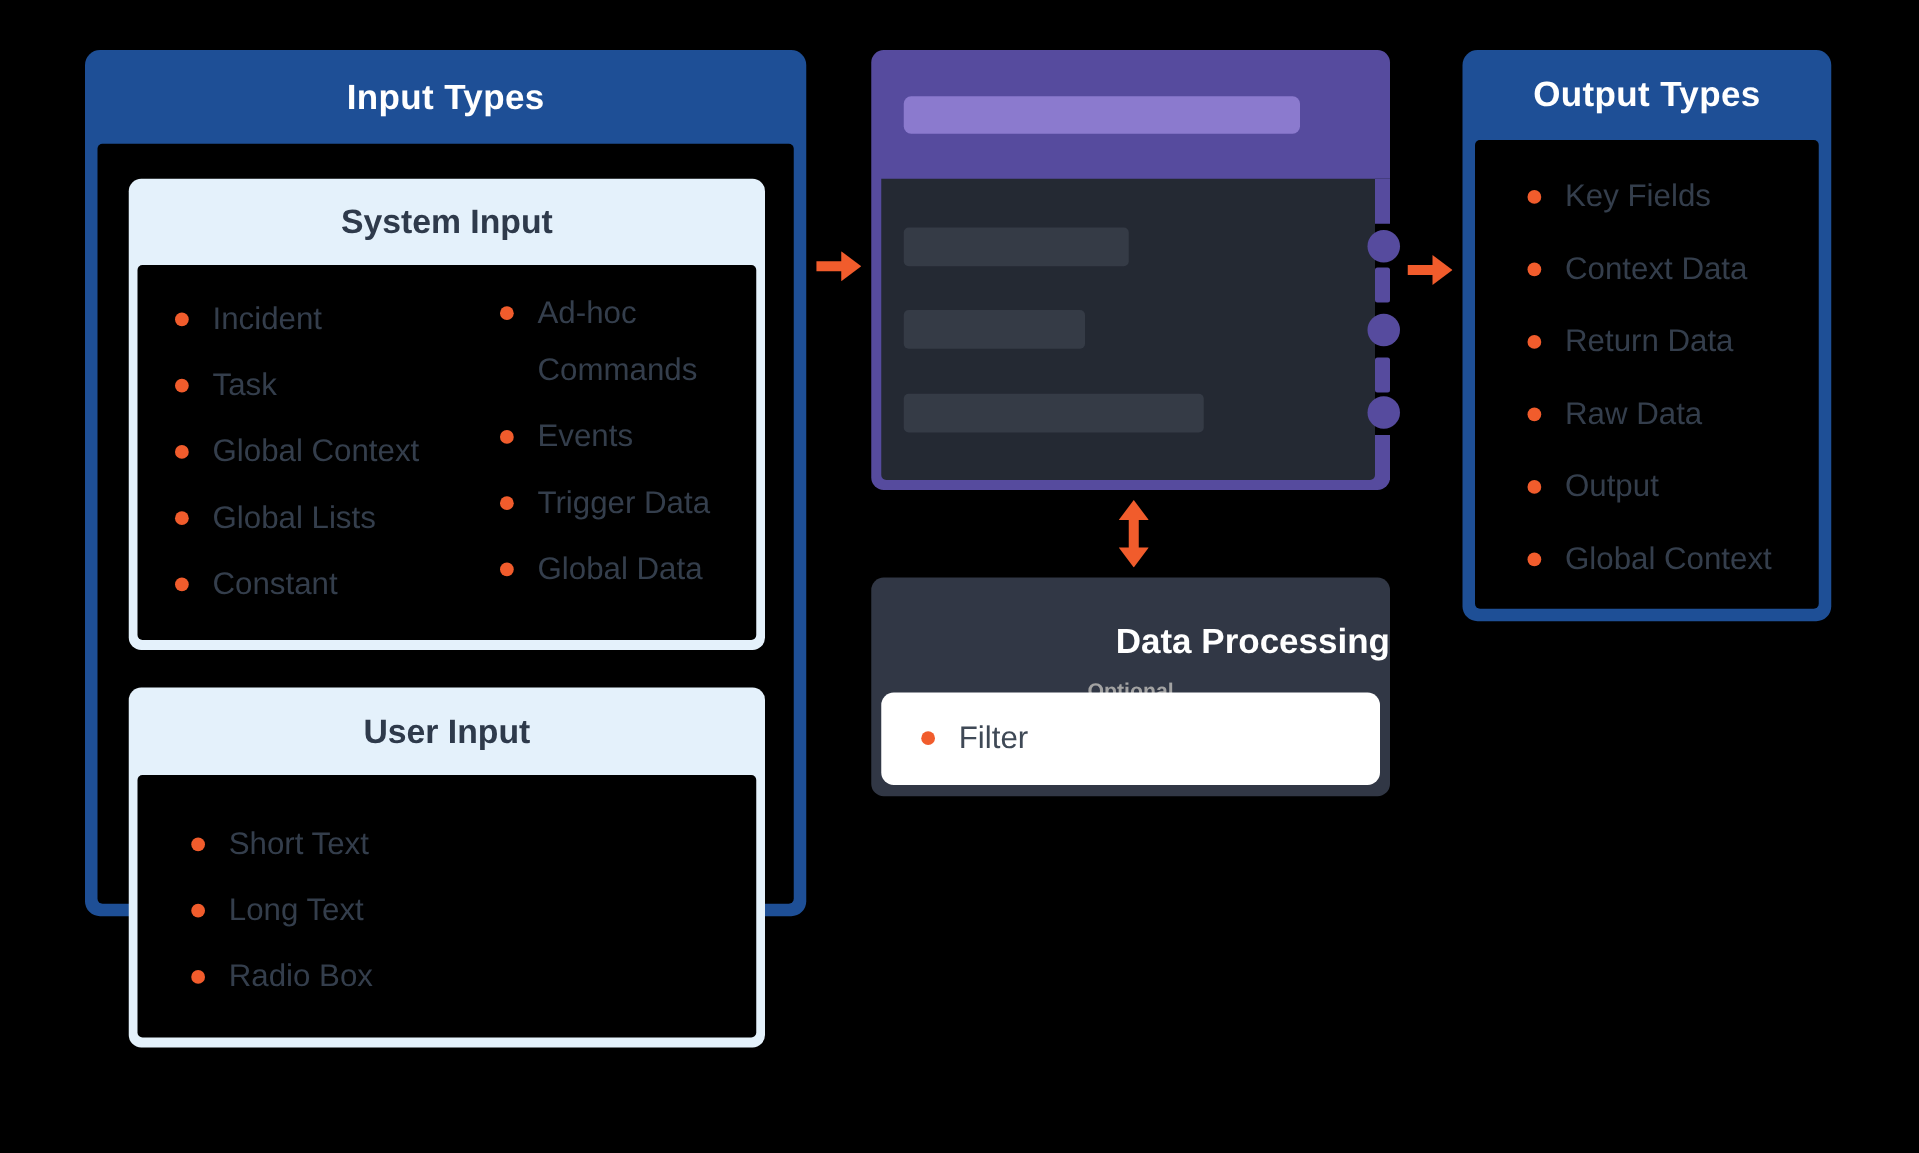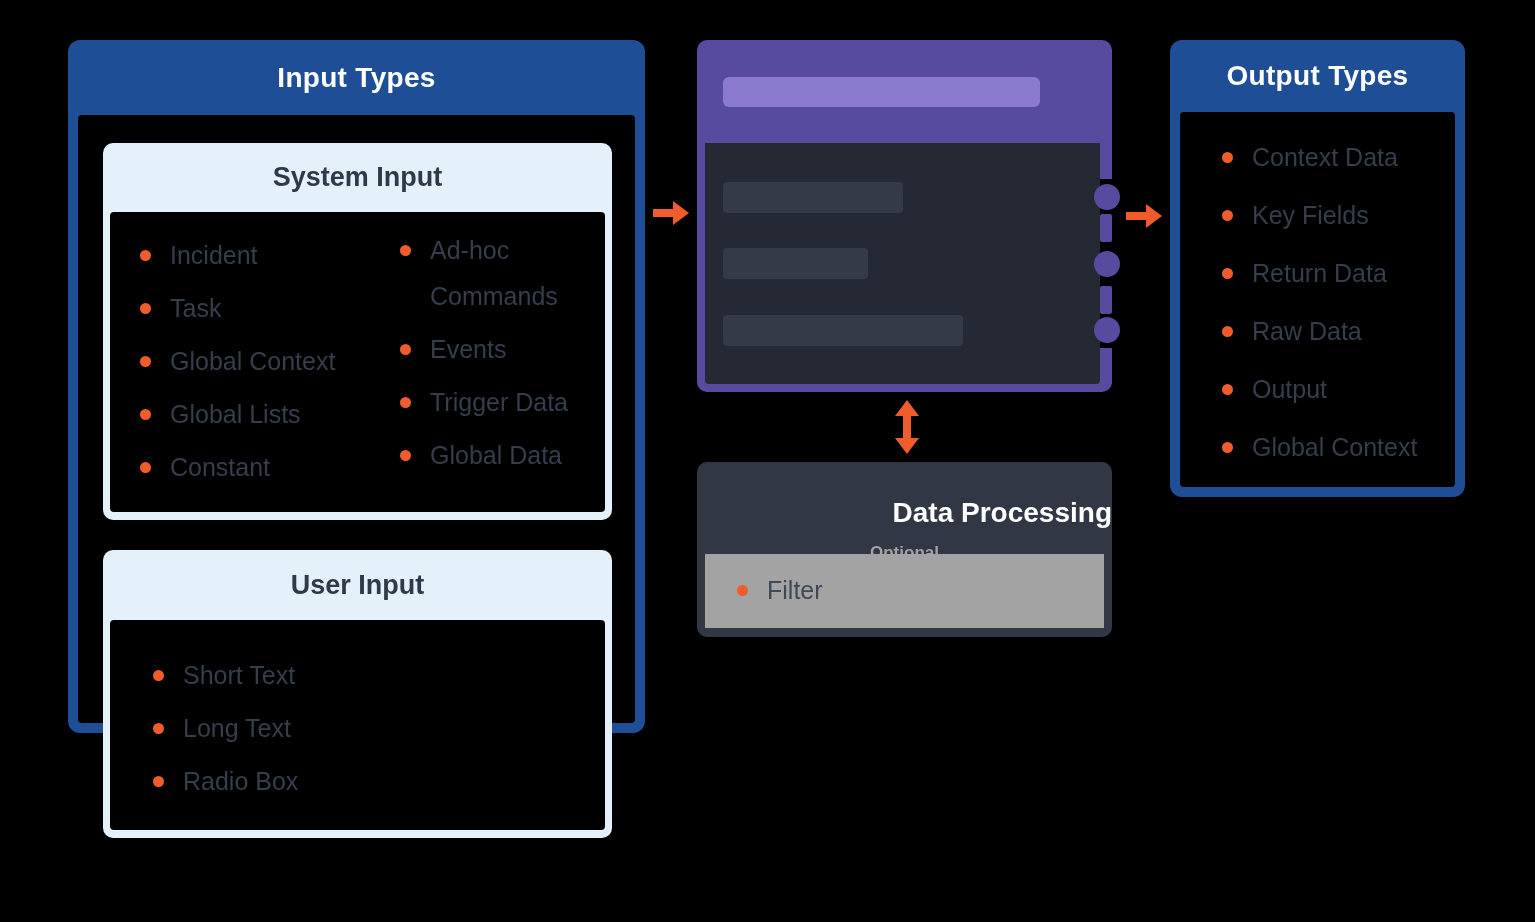--- a/index.html
+++ b/index.html
@@ -66,21 +66,21 @@
   .port{position:absolute;left:397px;width:26px;height:26px;border-radius:50%;background:#564b9e;}
   #port1{top:144px;}
   #port2{top:211px;}
   #port3{top:277px;}
 
   
   #dp{position:absolute;left:697px;top:462px;width:415px;height:175px;
       background:#313745;border-radius:10px;}
   #dp-title{padding-top:19px;color:#fff;font-weight:700;font-size:28px;text-align:right;line-height:30px;margin-top:17px;}
   #dp-sub{margin-top:16px;color:#a3a3a3;font-weight:700;font-size:17px;text-align:center;line-height:18px;}
-  #dp-body{position:absolute;left:8px;right:8px;top:92px;bottom:9px;background:#a3a3a3;border-radius:0;}
+  #dp-body{position:absolute;left:8px;right:8px;top:92px;bottom:9px;background:#ffffff;border-radius:10px;}
   #dp-body .list{padding:13px 0 0 32px;}
   #dp-body .item{color:#3f4956;}
 
   
   .arrow{position:absolute;}
   #arrow-in{left:653px;top:201px;}
   #arrow-out{left:1126px;top:204px;}
   #arrow-dp{left:895px;top:400px;}
 </style>
 </head>
@@ -198,25 +198,25 @@
     </div>
   </section>
 
   <section class="panel" id="output-panel">
     <div class="panel-title">Output Types</div>
     <div class="panel-body">
       <div class="list">
         <ul class="col">
           <li class="item">
               <span class="bullet"></span>
+              <span>Key Fields</span>
+            </li>
+          <li class="item">
+              <span class="bullet"></span>
               <span>Context Data</span>
-            </li>
-          <li class="item">
-              <span class="bullet"></span>
-              <span>Key Fields</span>
             </li>
           <li class="item">
               <span class="bullet"></span>
               <span>Return Data</span>
             </li>
           <li class="item">
               <span class="bullet"></span>
               <span>Raw Data</span>
             </li>
           <li class="item">

